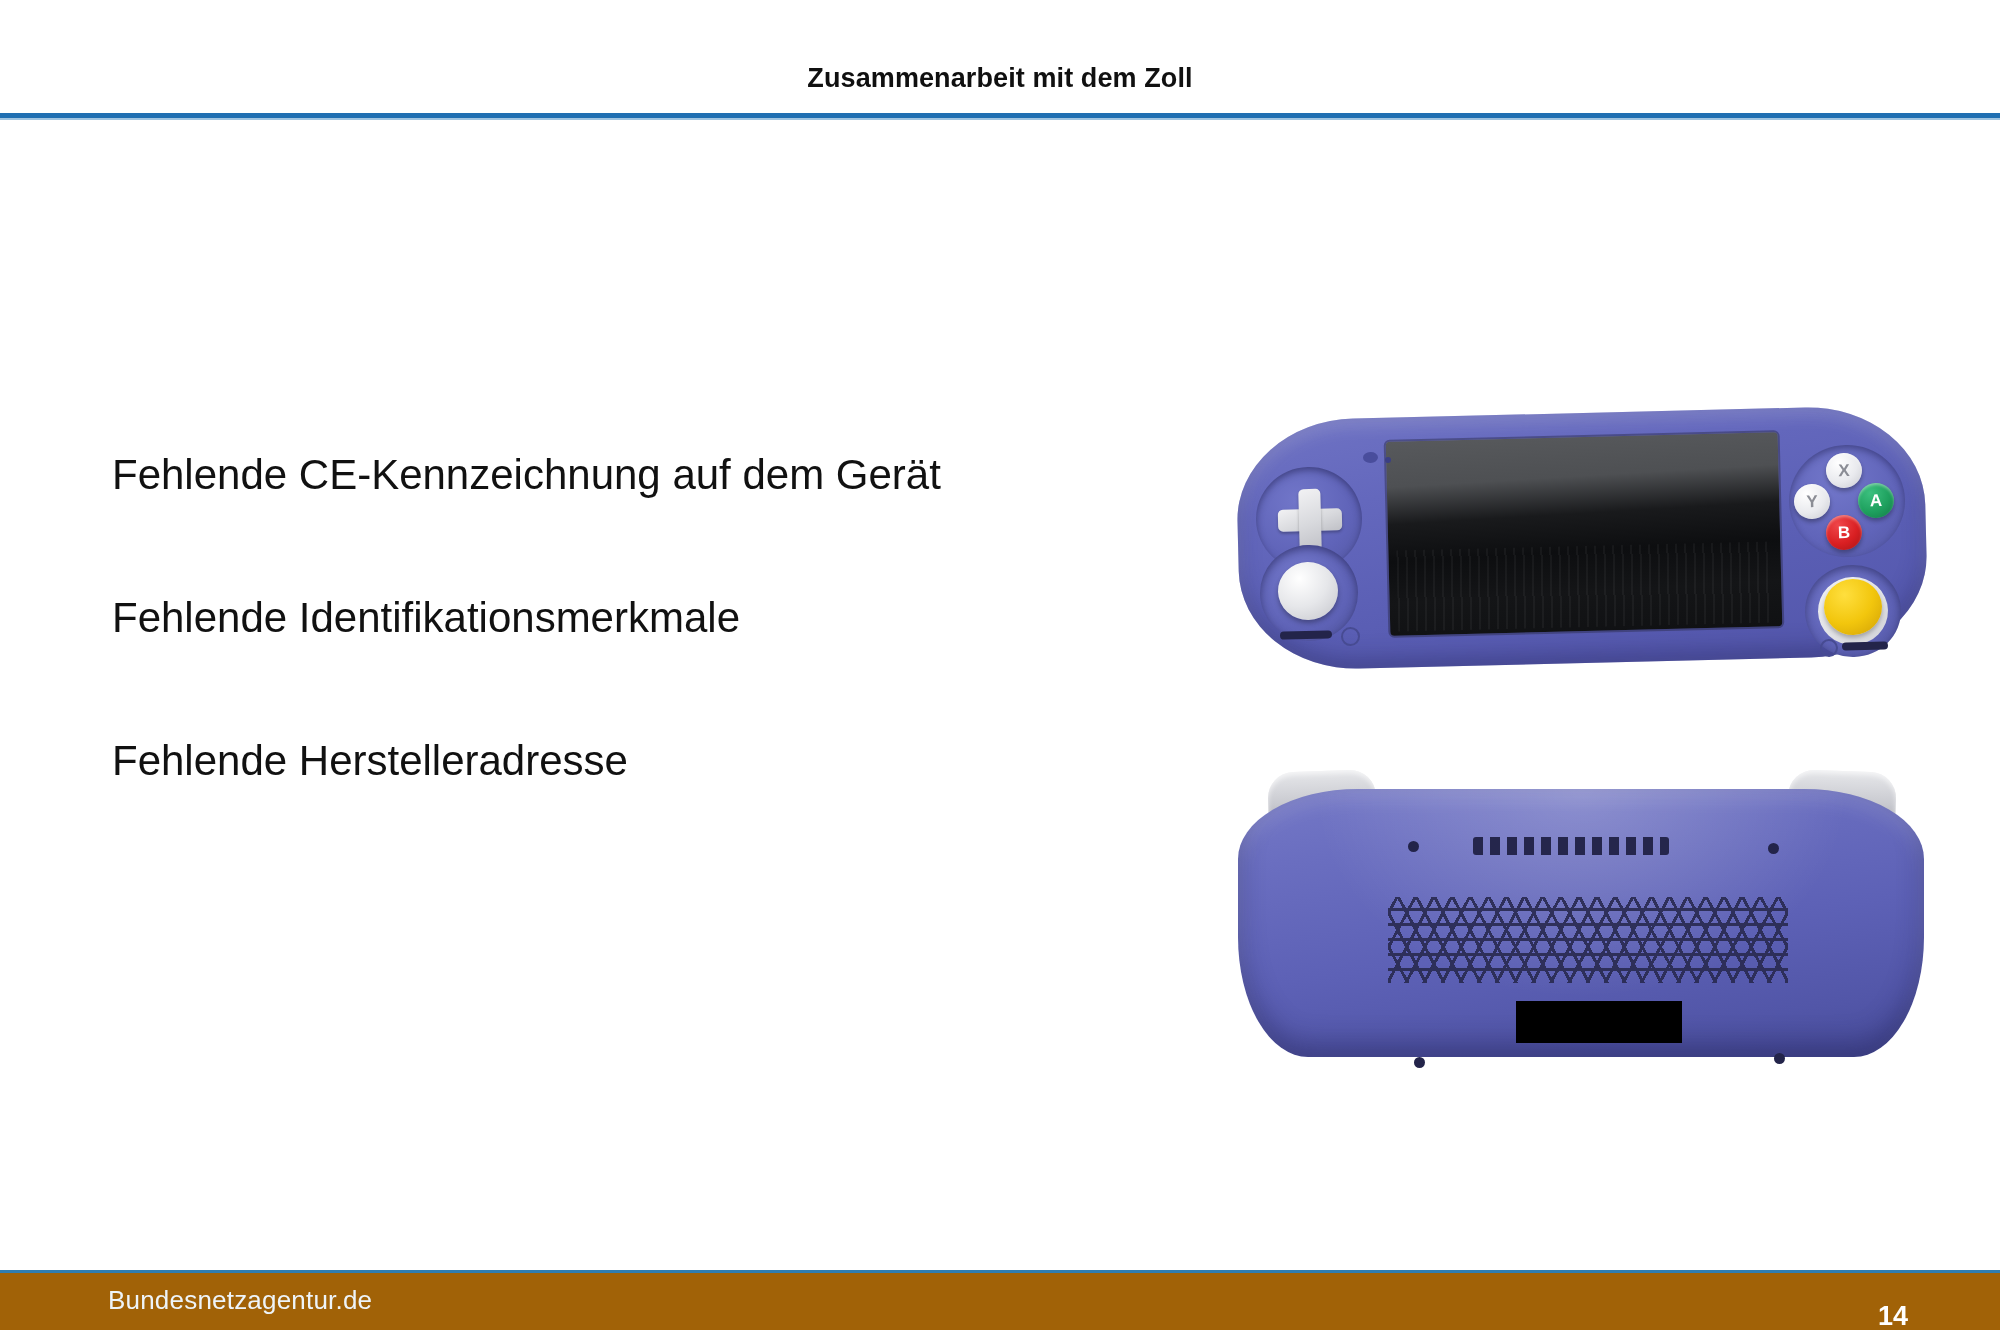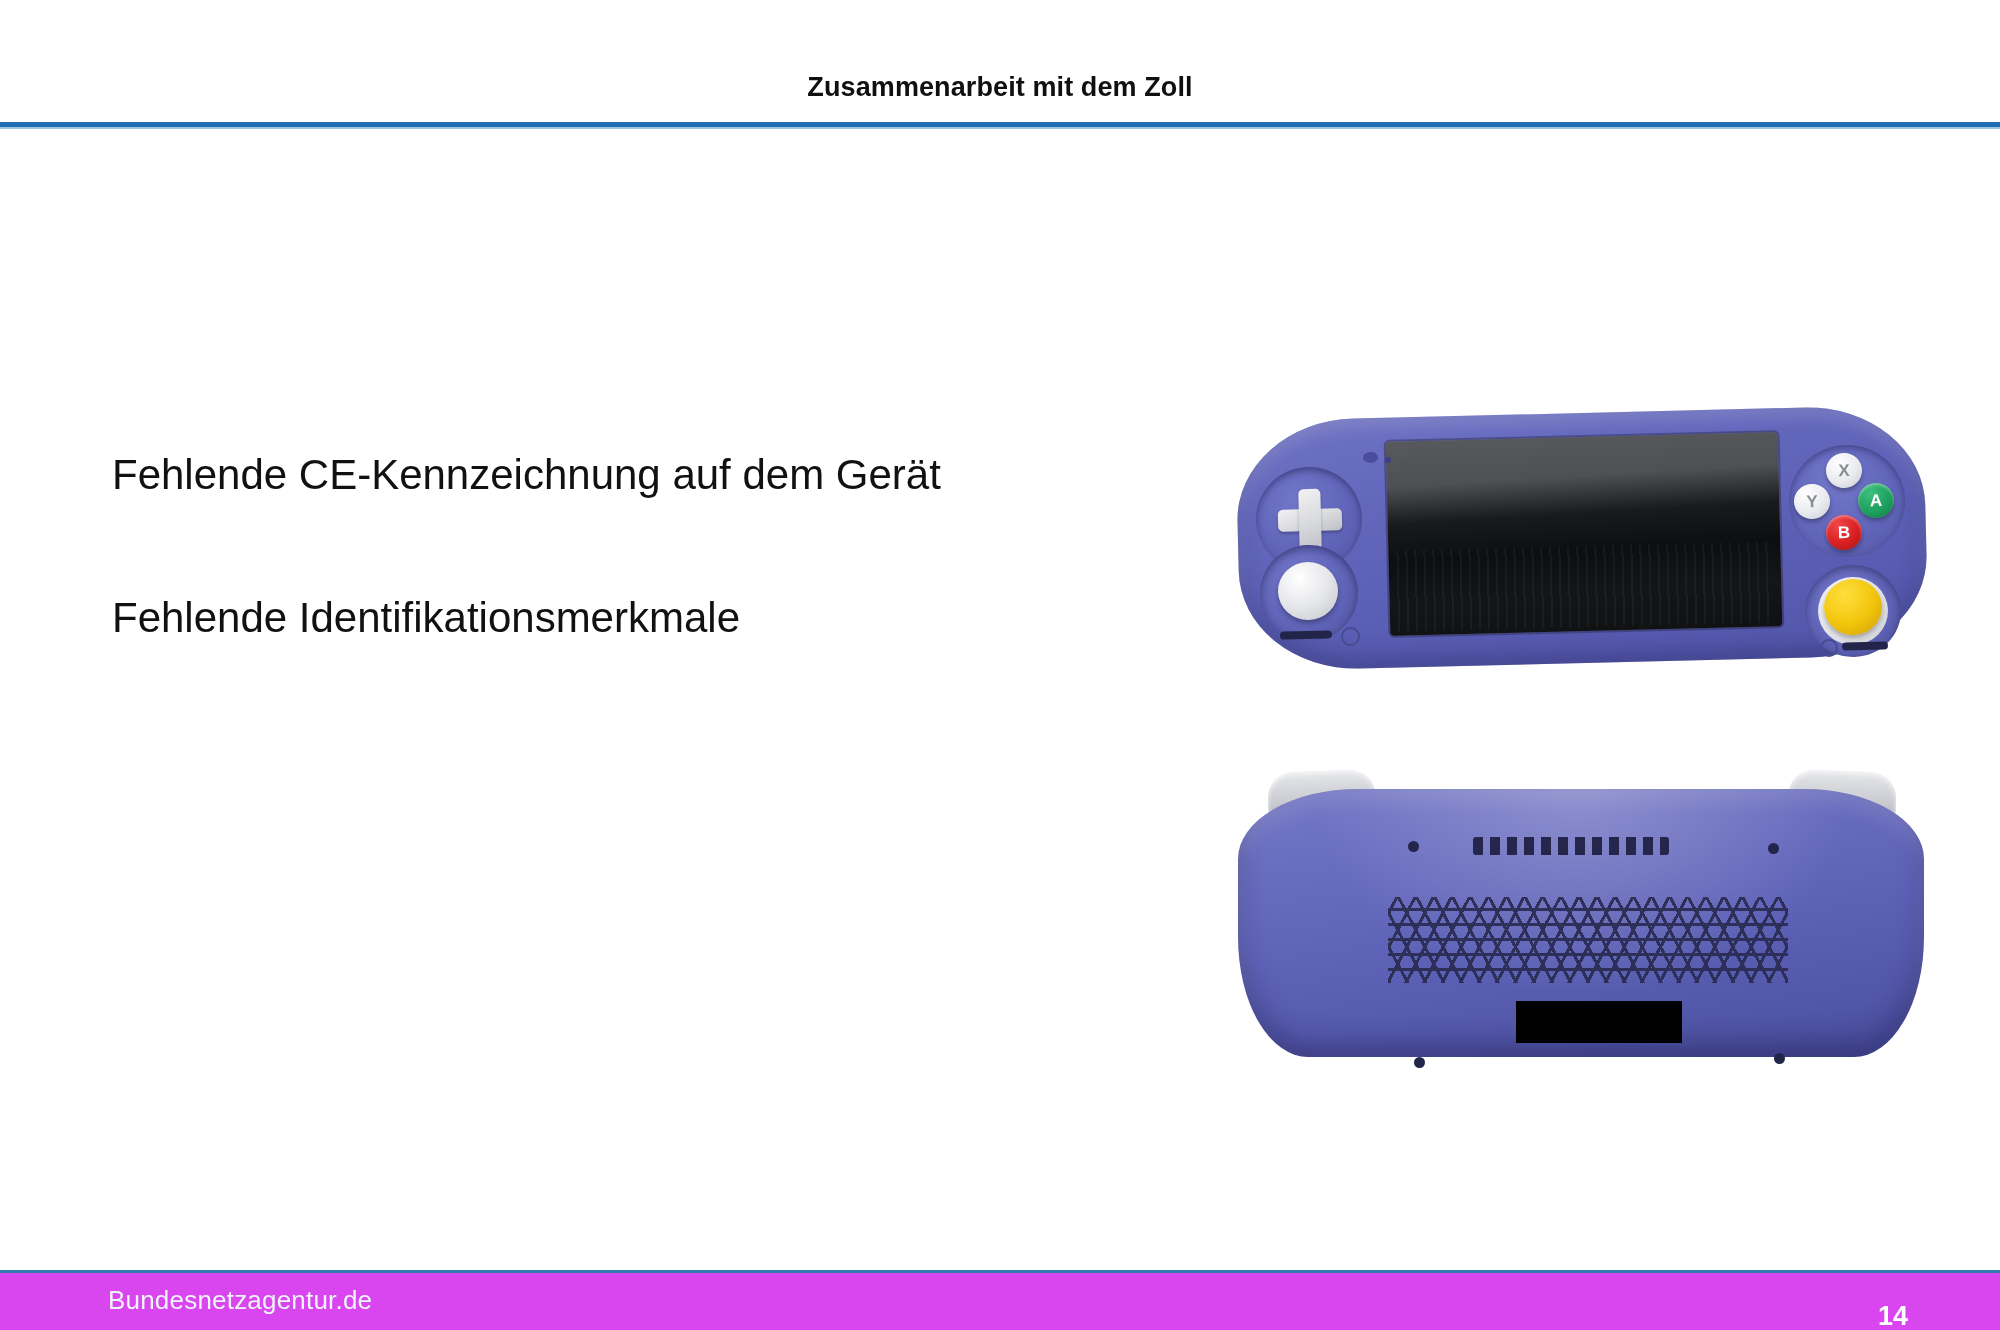--- a/index.html
+++ b/index.html
@@ -14,21 +14,21 @@
     height: 1330px;
     background: #ffffff;
     font-family: "Liberation Sans", sans-serif;
     overflow: hidden;
   }
 
   
   .slide-header {
     position: absolute;
     left: 0;
-    top: 9px;
+    top: 0;
     width: 2000px;
     height: 118px;
   }
   .header-title {
     position: absolute;
     left: 0;
     top: 78px;
     width: 2000px;
     text-align: center;
     font-size: 27px;
@@ -85,21 +85,21 @@
     white-space: nowrap;
   }
 
   
   .slide-footer {
     position: absolute;
     left: 0;
     bottom: 0;
     width: 2000px;
     height: 60px;
-    background: #d946ef;
+    background: #a16207;
   }
   .footer-top-line {
     position: absolute;
     left: 0;
     top: 0;
     width: 2000px;
     height: 3px;
     background: #2f7db0;
   }
   .footer-brand {
@@ -456,20 +456,21 @@
   <div class="slide-header">
     <div class="header-title">Zusammenarbeit mit dem Zoll</div>
     <div class="header-rule"></div>
     <div class="header-rule-shadow"></div>
   </div>
 
 
   <div class="bullet-list">
     <div class="bullet-item">Fehlende CE-Kennzeichnung auf dem Gerät</div>
     <div class="bullet-item">Fehlende Identifikationsmerkmale</div>
+    <div class="bullet-item">Fehlende Herstelleradresse</div>
   </div>
 
   <div class="photo-front">
     <div class="fr-body"></div>
     <div class="fr-screen"></div>
 
     <div class="fr-led"></div>
     <div class="fr-led2"></div>
 
     <div class="fr-dpad-well"></div>

